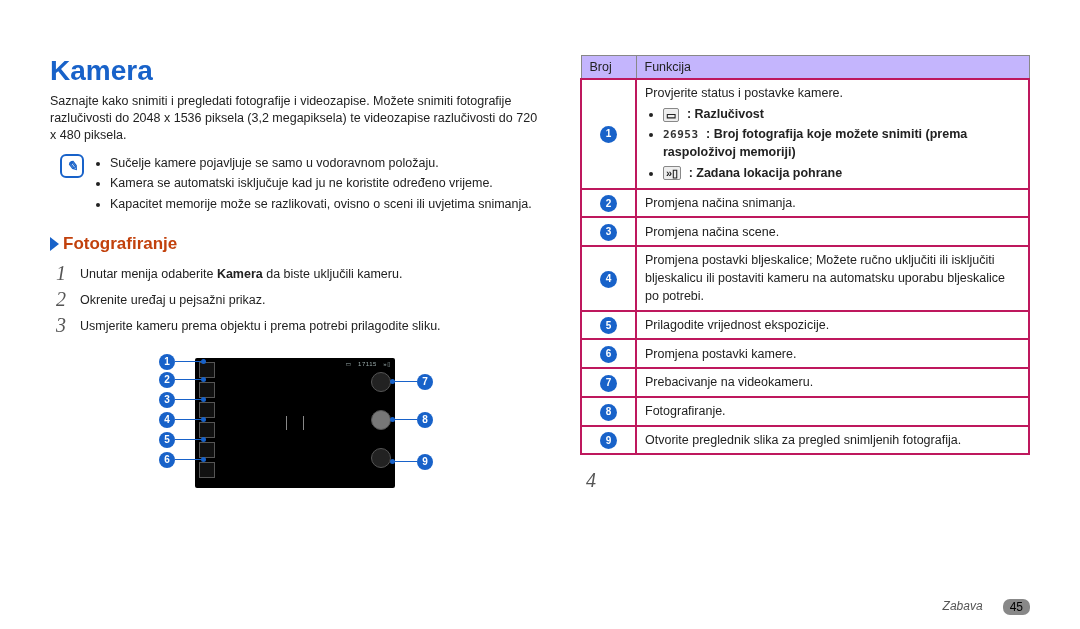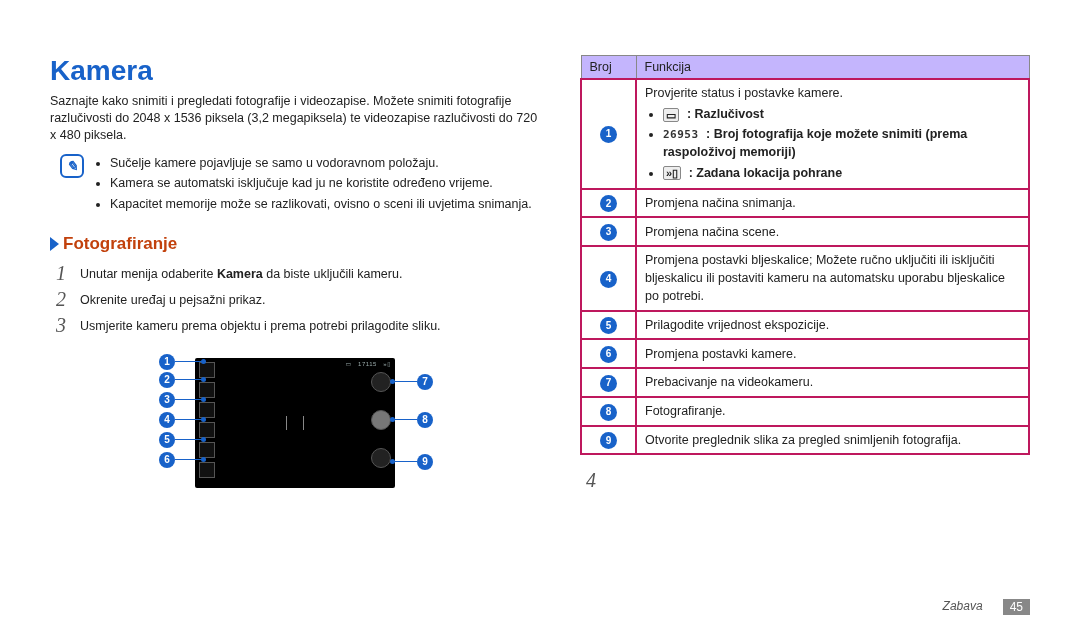--- a/index.html
+++ b/index.html
@@ -224,23 +224,24 @@
   }
 
   .footer {
     position: absolute;
     right: 50px; bottom: 14px;
     font-size: 12px;
     display: flex; align-items: flex-start; gap: 20px;
   }
   .footer .label { font-style: italic; color: #555; }
   .footer .pg {
-    background: #888; color: #ffffff;
+    background: #888; color: #000000;
     padding: 1px 7px;
     font-size: 12px;
+    border-radius: 7px;
   }
 </style>
 </head>
 <body>
 
 <div class="page">
 
   <div class="col col-left">
     <h1>Kamera</h1>
     <p class="intro">Saznajte kako snimiti i pregledati fotografije i videozapise. Možete snimiti fotografije razlučivosti do 2048 x 1536 piksela (3,2 megapiksela) te videozapise razlučivosti do 720 x 480 piksela.</p>

